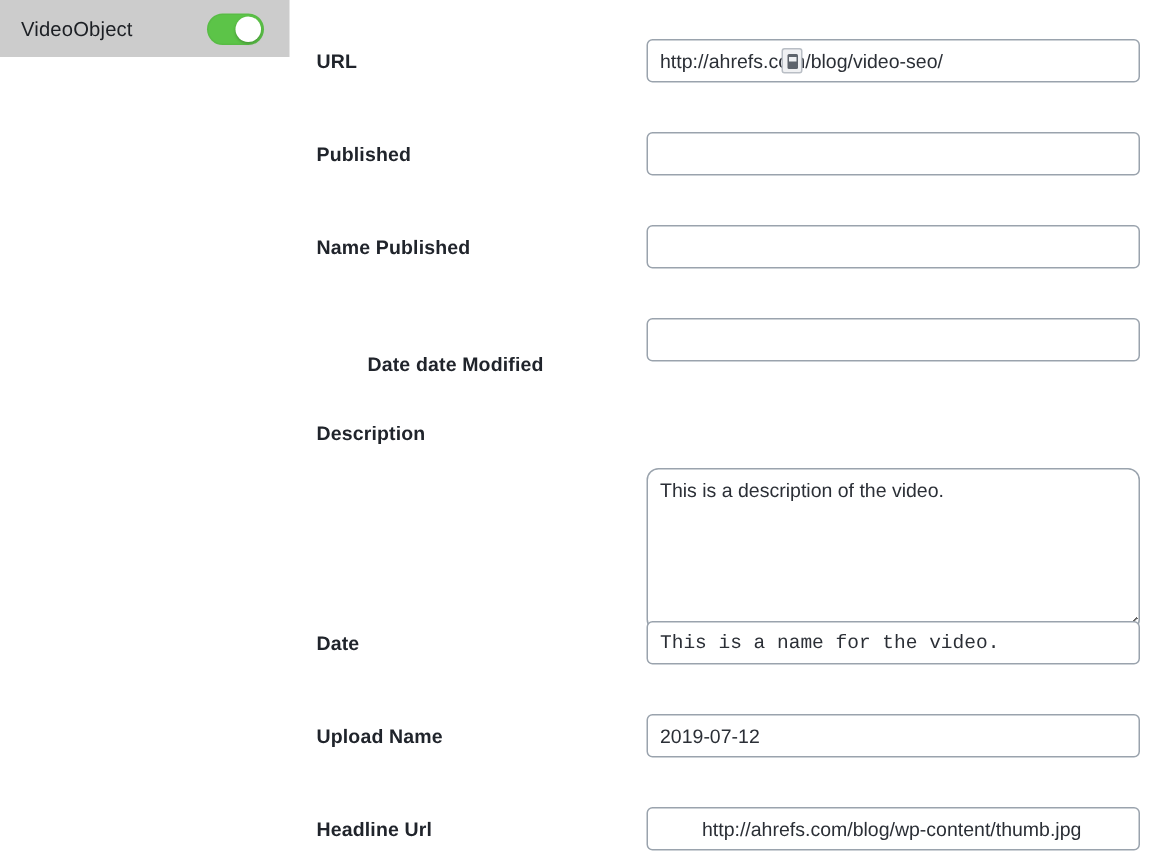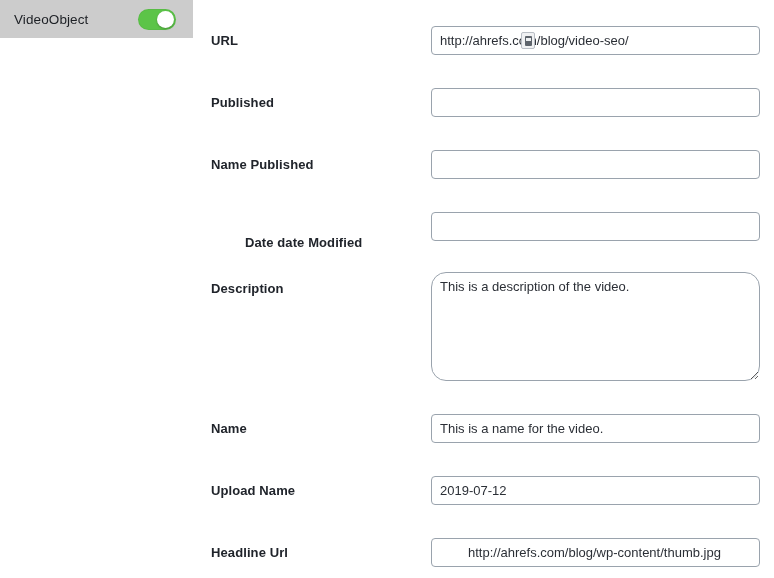--- a/index.html
+++ b/index.html
@@ -150,29 +150,30 @@
     background: #eef0f2;
   }
 
   textarea.field-textarea {
     position: absolute;
     left: 232px;
     width: 329px;
     height: 109px;
     box-sizing: border-box;
     border: 1px solid #9aa3ad;
-    border-radius: 15px;
+    border-radius: 8px;
     background: #ffffff;
     font-family: "Liberation Sans", sans-serif;
     font-size: 13px;
     color: #2b2f36;
     padding: 6px 8px;
     outline: none;
     resize: vertical;
     line-height: 16px;
+    margin-top: 40px;
   }
 </style>
 </head>
 <body>
 
 <div id="left-panel">
   <div id="schema-type-row" style="background: rgb(204, 204, 204);">
     <span id="schema-type-label">VideoObject</span>
     <span class="toggle" id="videoobject-toggle" style="background: rgb(92, 196, 72);">
       <span class="knob" style="background: rgb(255, 255, 255);"></span>
@@ -198,22 +199,22 @@
     </div>
     <div class="field-row" style="top: 0px;">
       <div class="field-label" style="top: 235px; padding-left: 34px;">Date date Modified</div>
       <input type="text" class="field-input" placeholder="" style="top: 212px;">
     </div>
     <div class="field-row" style="top: 0px;">
       <div class="field-label" style="top: 281px;">Description</div>
       <textarea class="field-textarea" placeholder="" style="top: 272px;">This is a description of the video.</textarea>
     </div>
     <div class="field-row" style="top: 0px;">
-      <div class="field-label" style="top: 421px;">Name</div>
-      <input type="text" class="field-input" placeholder="" value="This is a name for the video." style="top: 414px;">
+      <div class="field-label" style="top: 421px;">Date</div>
+      <input type="text" class="field-input" placeholder="" value="This is a name for the video." style="top: 414px; font-family: Liberation Mono, monospace;">
     </div>
     <div class="field-row" style="top: 0px;">
       <div class="field-label" style="top: 483px;">Upload Name</div>
       <input type="text" class="field-input" placeholder="" value="2019-07-12" style="top: 476px;">
     </div>
     <div class="field-row" style="top: 0px;">
       <div class="field-label" style="top: 545px;">Headline Url</div>
       <input type="text" class="field-input" placeholder="" value="http://ahrefs.com/blog/wp-content/thumb.jpg" style="top: 538px; padding-left: 36px;">
     </div>
   </div>

